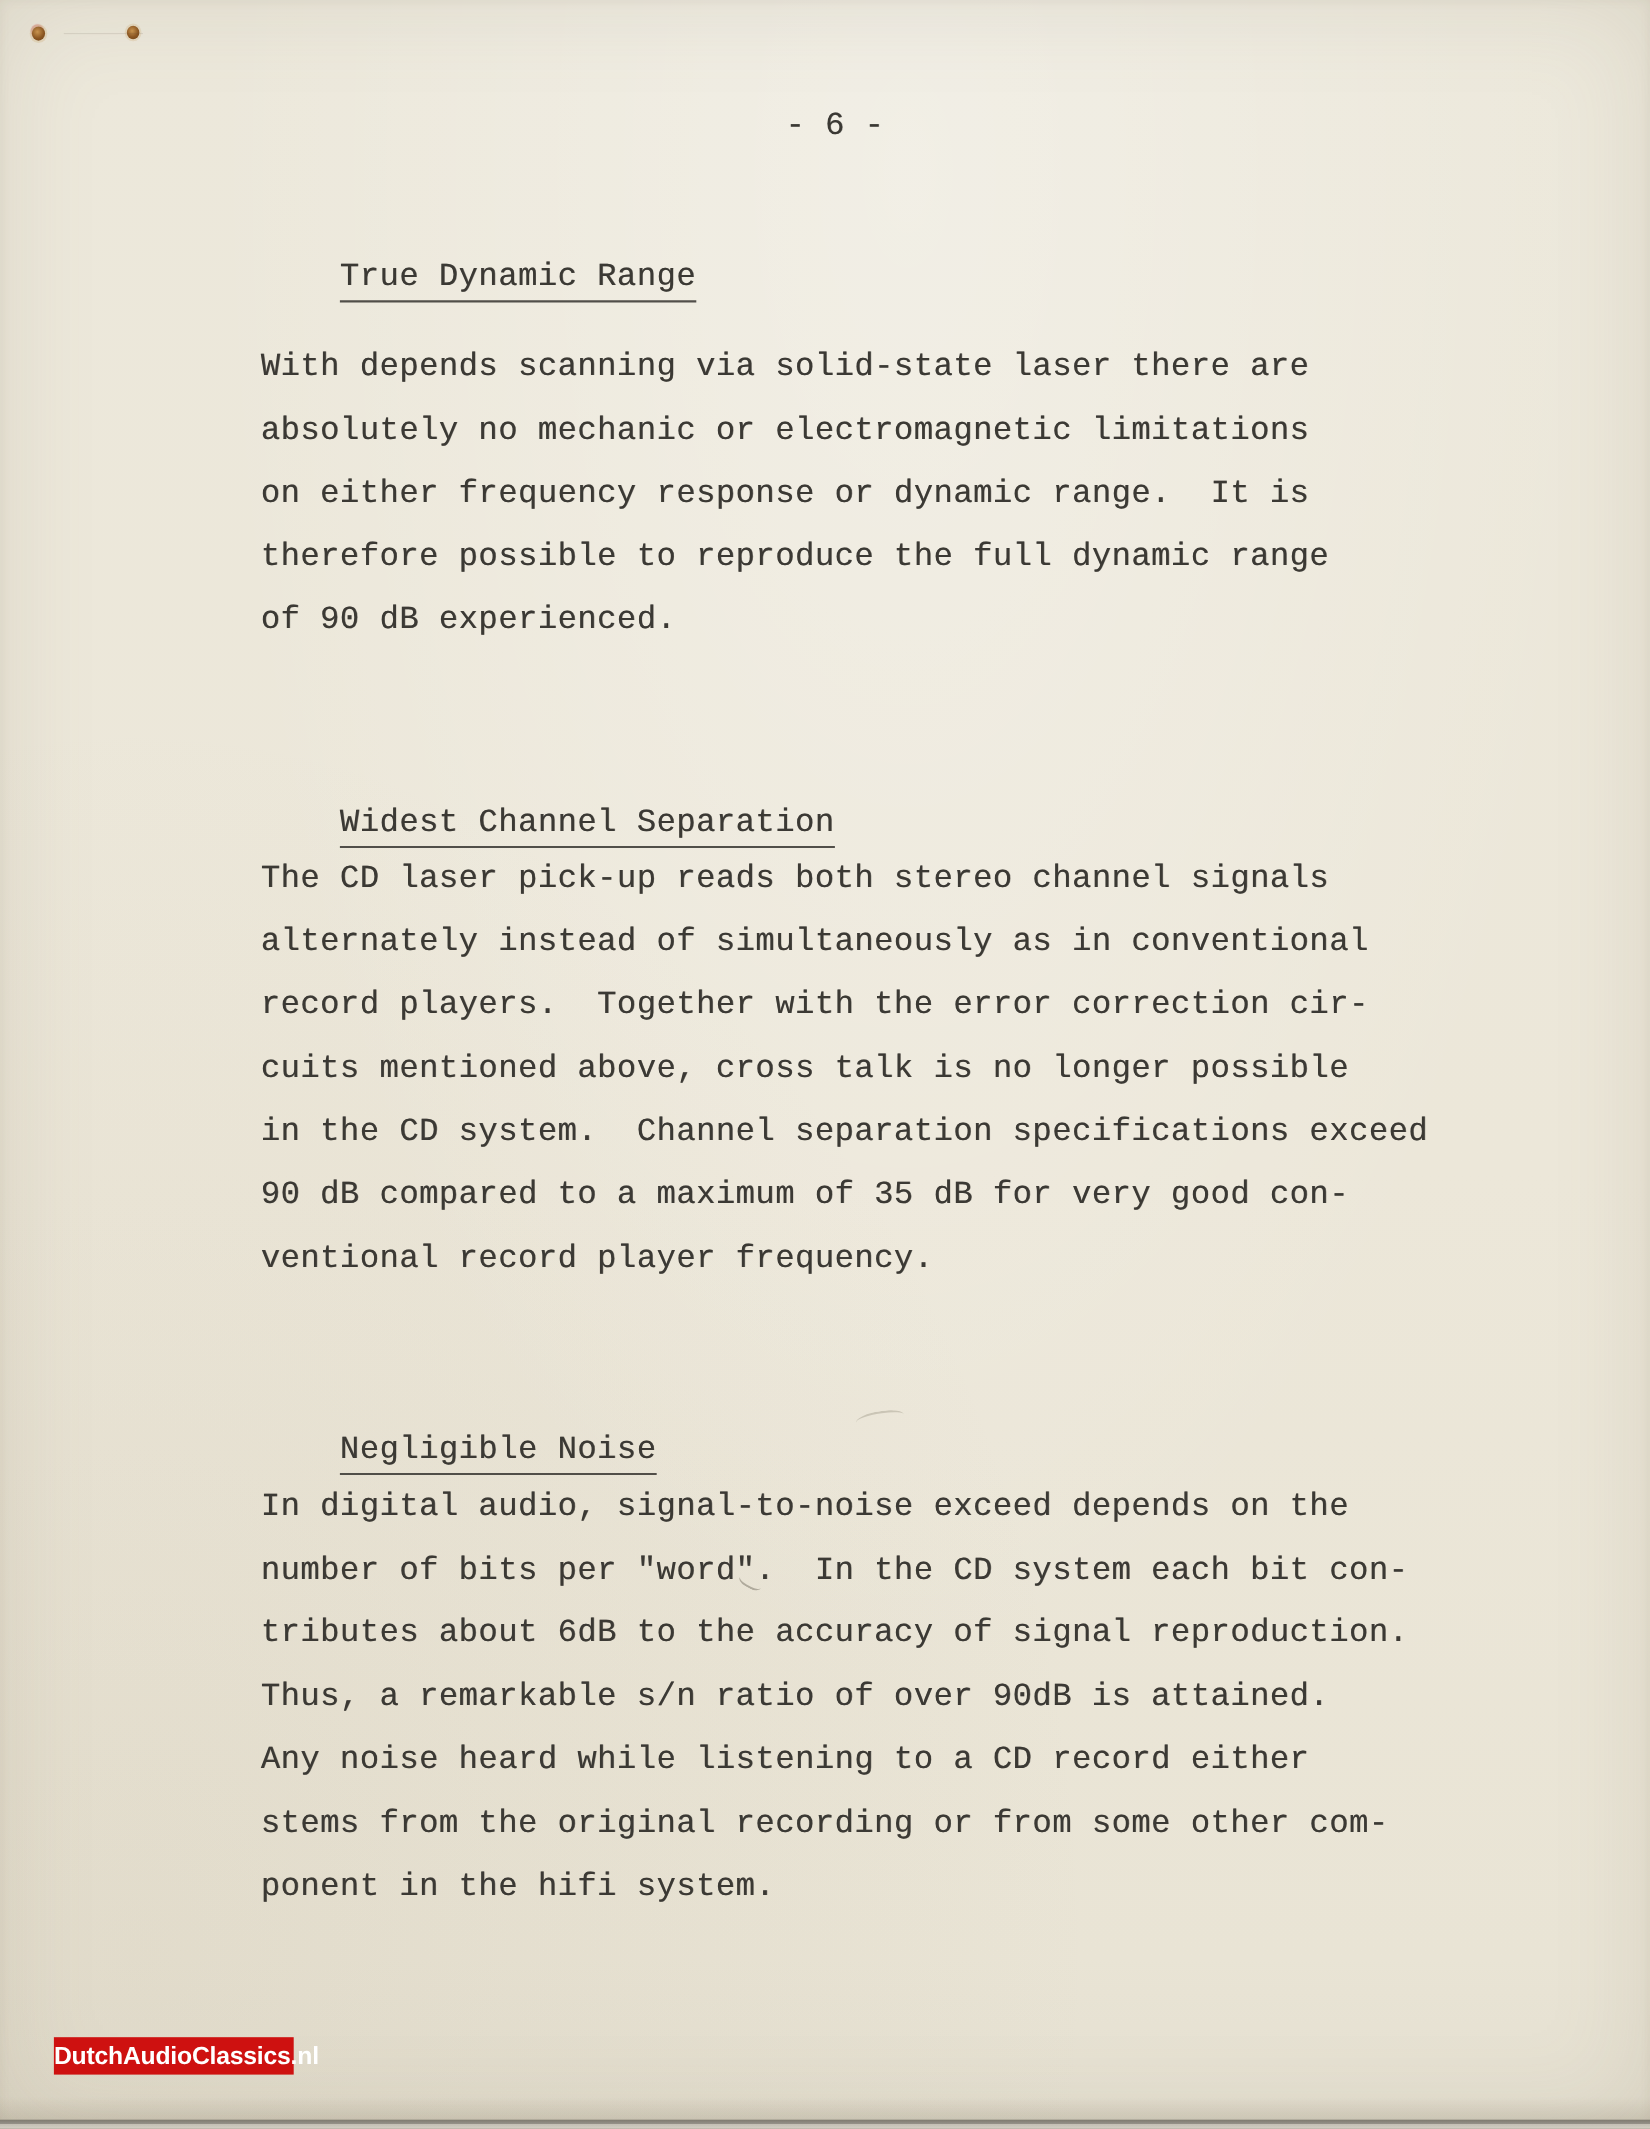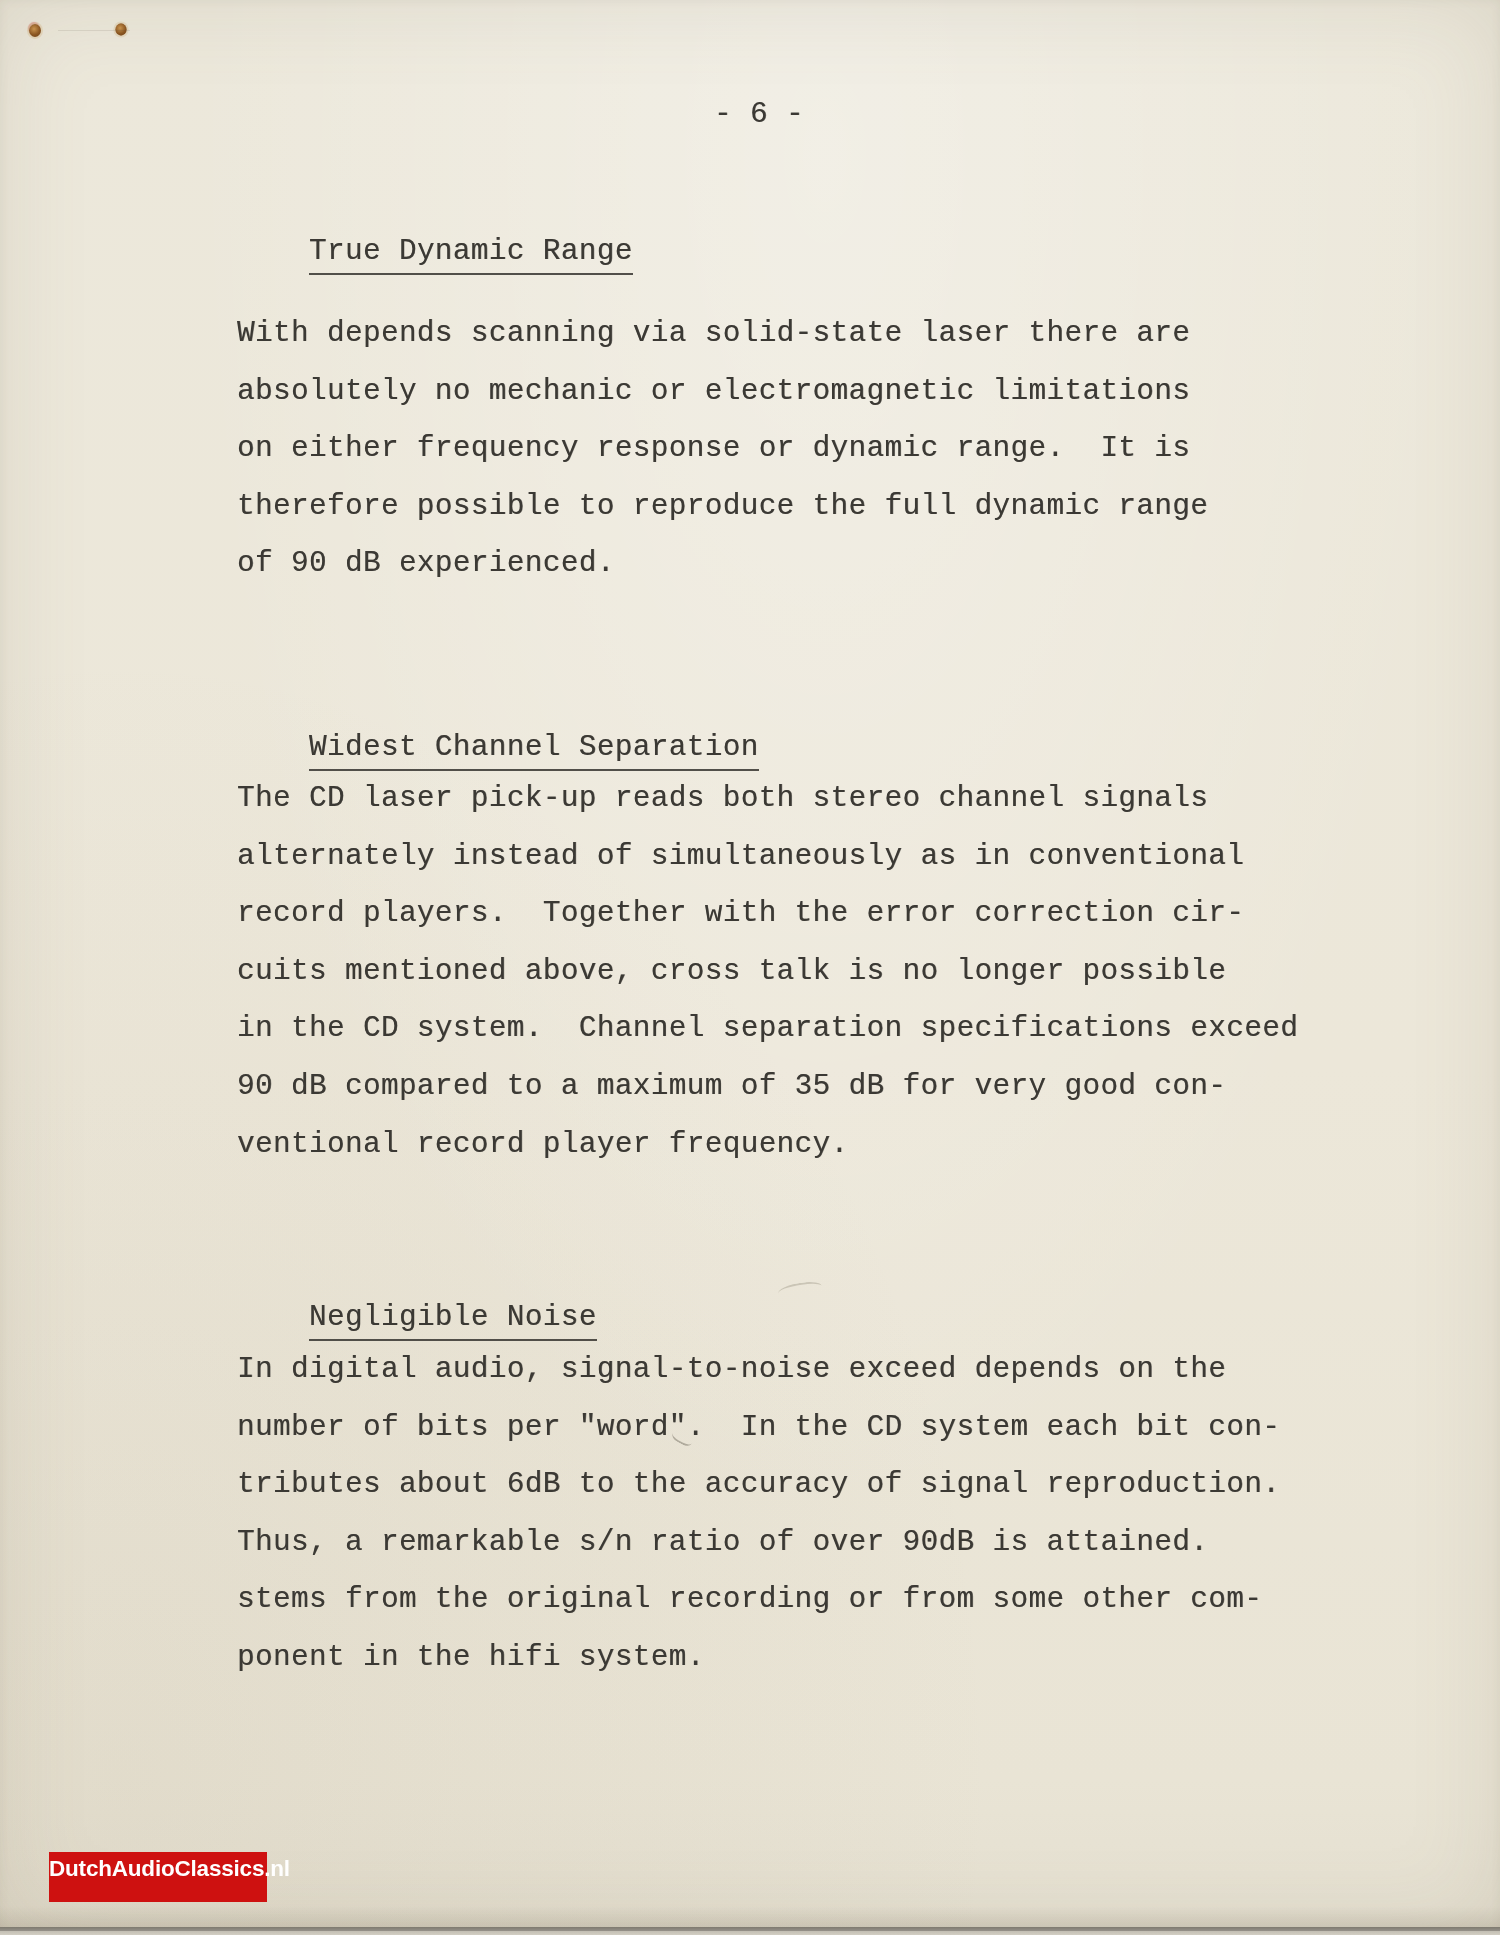--- a/index.html
+++ b/index.html
@@ -99,21 +99,21 @@
     height: 11px;
     border-top: 2px solid rgba(120,112,94,0.28);
     border-radius: 55% 45% 0 0;
     transform: rotate(-8deg);
   }
   .watermark {
     position: absolute;
     left: 49px;
     top: 1852px;
     width: 218px;
-    height: 50px;
+    height: 34px;
     background: #ce1110;
     color: #ffffff;
     font-family: "Liberation Sans", sans-serif;
     font-weight: 700;
     font-size: 22.5px;
     line-height: 34px;
     text-align: center;
     letter-spacing: -0.2px;
   }
   .bottom-shade {
@@ -177,20 +177,21 @@
     </div>
 
   <div class="typed heading" id="heading-3">
     <span>Negligible Noise</span>
   </div>
   <div class="typed paragraph" id="paragraph-3">
       <div class="line">In digital audio, signal-to-noise exceed depends on the</div>
       <div class="line">number of bits per "word".  In the CD system each bit con-</div>
       <div class="line">tributes about 6dB to the accuracy of signal reproduction.</div>
       <div class="line">Thus, a remarkable s/n ratio of over 90dB is attained.</div>
+      <div class="line">Any noise heard while listening to a CD record either</div>
       <div class="line">stems from the original recording or from some other com-</div>
       <div class="line">ponent in the hifi system.</div>
     </div>
 
   <span class="smudge-tilde"></span>
   <span class="smudge-check"></span>
 
   <div class="watermark">DutchAudioClassics.nl</div>
 
   <div class="bottom-shade"></div>

